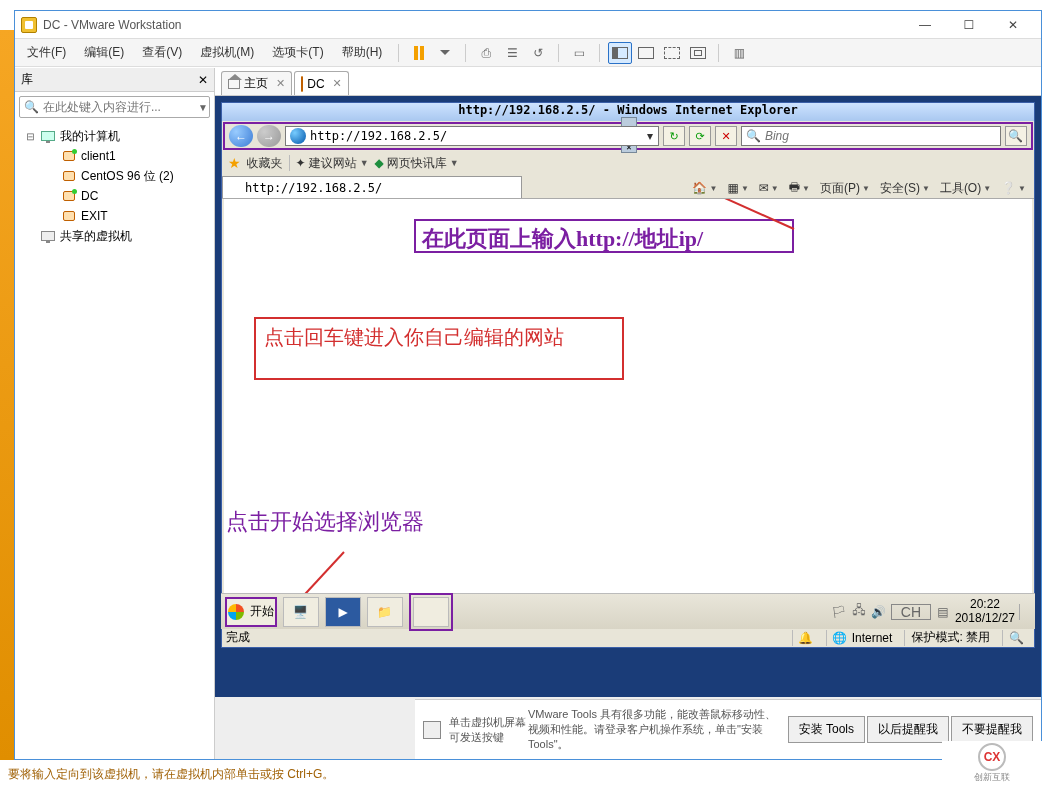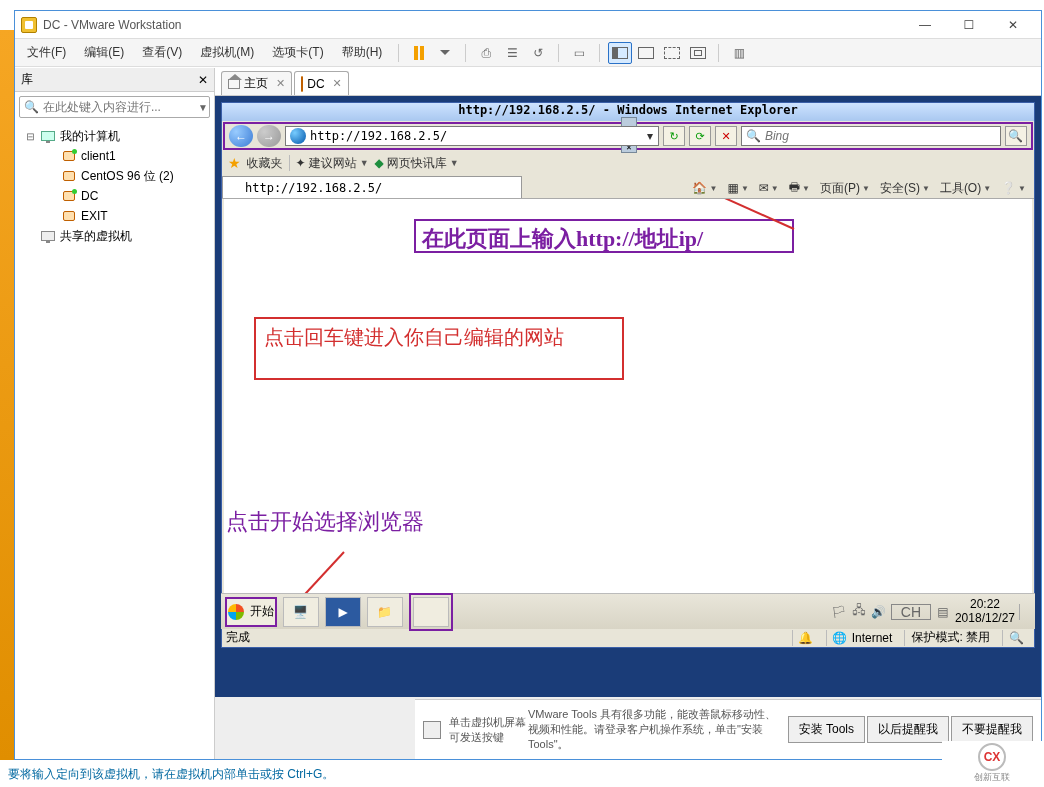--- a/index.html
+++ b/index.html
@@ -114,21 +114,21 @@
 
 .vmw-bottom { position:absolute; left:200px; right:0; bottom:0; height:60px; border-top:1px solid #ccc; background:#fff; display:flex; align-items:center; padding:0 8px; gap:2px; }
 .vmw-hint { display:flex; gap:8px; align-items:center; }
 .vmw-hint .sq { width:18px; height:18px; border:1px solid #888; background:#eee; }
 .vmw-hint .txt { font-size:11px; color:#555; max-width:110px; }
 .vmw-msg { flex:1; font-size:11px; color:#555; }
 .vmw-btn { border:1px solid #999; background:#f0f0f0; padding:4px 10px; font-size:12px; }
 
 
 .left-edge { position:absolute; left:0; top:30px; width:14px; height:730px; background:linear-gradient(#f6a623,#e08e00); }
-.status-line { position:absolute; left:8px; bottom:4px; font-size:12px; color:#0369a1; }
+.status-line { position:absolute; left:8px; bottom:4px; font-size:12px; color:#a16207; }
 .rt-icons { position:absolute; right:20px; bottom:4px; display:flex; gap:6px; color:#666; }
 .watermark { position:absolute; right:2px; bottom:2px; width:100px; height:44px; background:#fff; display:flex; align-items:center; justify-content:center; flex-direction:column; font-size:9px; color:#888; }
 .watermark .cx { width:28px; height:28px; border-radius:50%; border:2px solid #bbb; display:flex; align-items:center; justify-content:center; color:#d33; font-weight:bold; font-size:12px; }
 
 svg { display:block; }
 </style>
 </head>
 <body>
 
 <div class="left-edge"></div>

